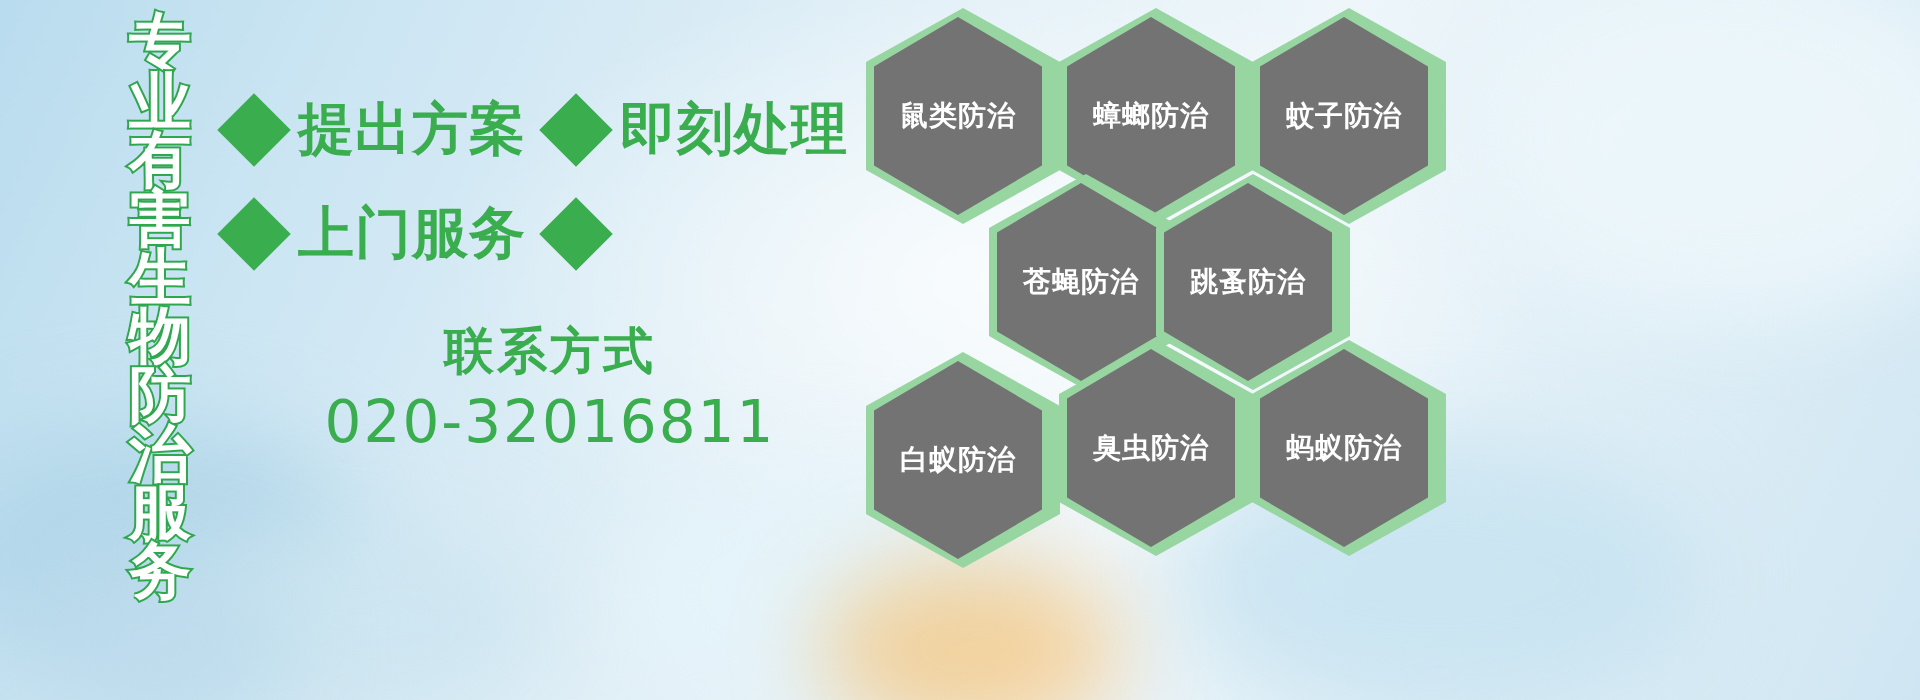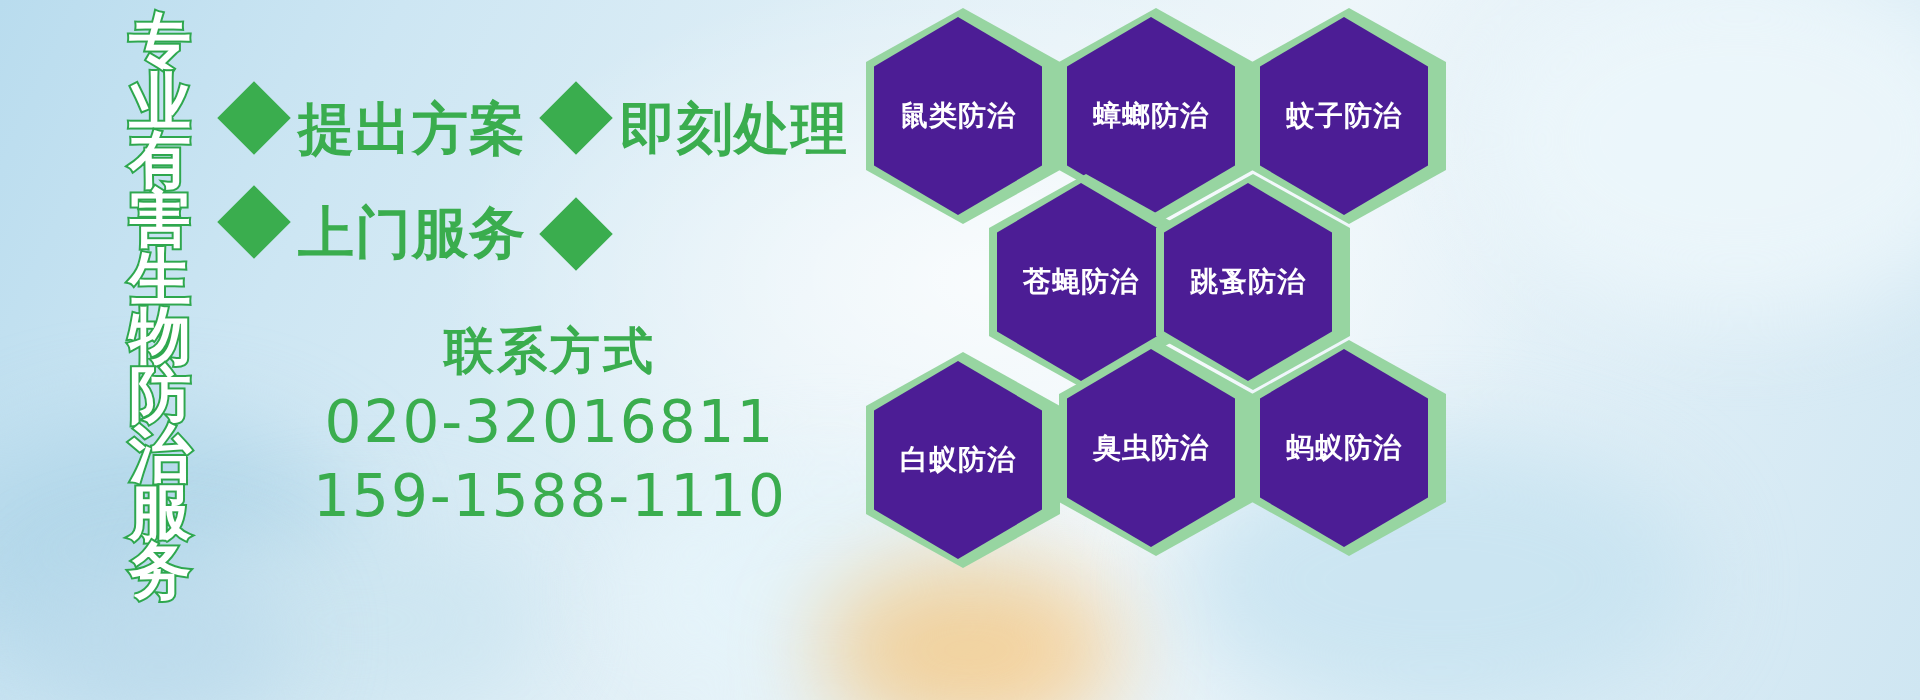--- a/index.html
+++ b/index.html
@@ -73,21 +73,21 @@
     width: 640px;
     z-index: 5;
   }
   .feature-row {
     display: flex;
     align-items: center;
     height: 104px;
   }
   .feature-item {
     display: flex;
-    align-items: flex-start;
+    align-items: center;
   }
   .feature-item + .feature-item { margin-left: 24px; }
   .diamond {
     width: 52px;
     height: 52px;
     background: #3aad4e;
     transform: rotate(45deg);
     flex: none;
     margin-right: 18px;
   }
@@ -145,21 +145,21 @@
     clip-path: polygon(50% 0%, 100% 25%, 100% 75%, 50% 100%, 0% 75%, 0% 25%);
     background: #97d5a1;
   }
   .hex-inner {
     position: absolute;
     left: 8px;
     top: 9px;
     width: 168px;
     height: 198px;
     clip-path: polygon(50% 0%, 100% 25%, 100% 75%, 50% 100%, 0% 75%, 0% 25%);
-    background: #4c1d95;
+    background: #737373;
     display: flex;
     align-items: center;
     justify-content: center;
   }
   .hex-label {
     font-family: "DejaVu Sans", "Liberation Sans", sans-serif;
     font-size: 28px;
     font-weight: bold;
     color: #ffffff;
     white-space: nowrap;
@@ -219,21 +219,20 @@
       </div>
       <div class="feature-item">
         <span class="diamond"></span>
       </div>
     </div>
   </div>
 
   <div class="contact">
     <div class="contact-heading">联系方式</div>
     <div class="contact-phone">020-32016811</div>
-    <div class="contact-phone">159-1588-1110</div>
   </div>
 
   <div class="honeycomb">
     <div class="hex h1">
       <div class="hex-inner">
         <span class="hex-label">鼠类防治</span>
       </div>
     </div>
     <div class="hex h2">
       <div class="hex-inner">

